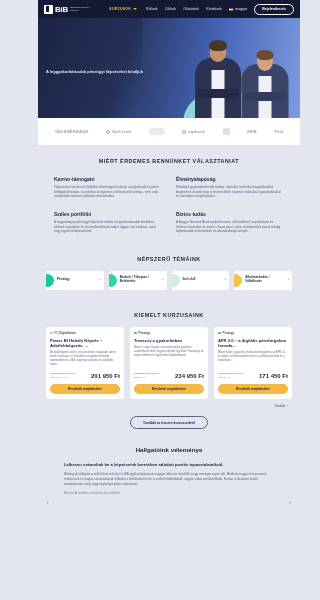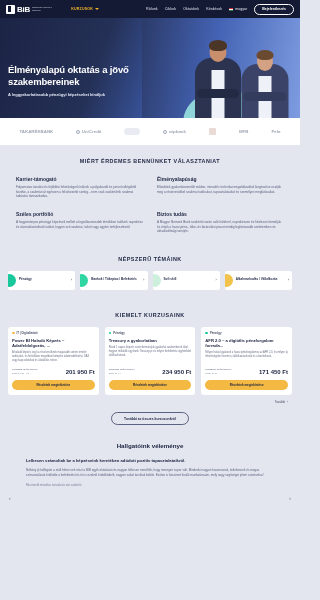--- a/index.html
+++ b/index.html
@@ -3,21 +3,21 @@
 <meta charset="utf-8">
 <title>BIB — Élményalapú oktatás</title>
 <style>
   * { box-sizing: border-box; margin: 0; padding: 0; }
   html, body {
     width: 300px; height: 600px;
     font-family: "Liberation Sans", sans-serif;
     background: #e3e6ee;
     overflow: hidden;
   }
-  .page { width: 300px; height: 600px; position: relative; overflow: hidden; }
+  .page { width: 300px; height: 600px; position: relative; overflow: hidden; padding-left: 38px; }
 
   
   .nav {
     height: 18px; background: #141a33;
     display: flex; align-items: center;
     padding: 0 6px; gap: 5px;
     position: relative; z-index: 30;
   }
   .logo-wrap { display: flex; align-items: center; gap: 2px; }
   .logo-mark {
@@ -218,21 +218,20 @@
       </div>
       <div class="figB">
         <div class="body-sh"></div>
           <div class="shirt"></div>
           <div class="arms"></div>
         <div class="head"></div>
           <div class="hair"></div>
       </div>
     </div>
     <div class="hero-copy">
-      <div class="hero-title">Élményalapú oktatás a jövő szakembereinek</div>
       <div class="hero-sub">A leggyakorlatiasabb pénzügyi képzéseket kínáljuk</div>
     </div>
   </div>
 
   <div class="logos">
     <span class="plogo">TAKARÉKBANK</span>
     <span class="plogo">
       <span class="dotmark"></span>
       <span>UniCredit</span>
     </span>

